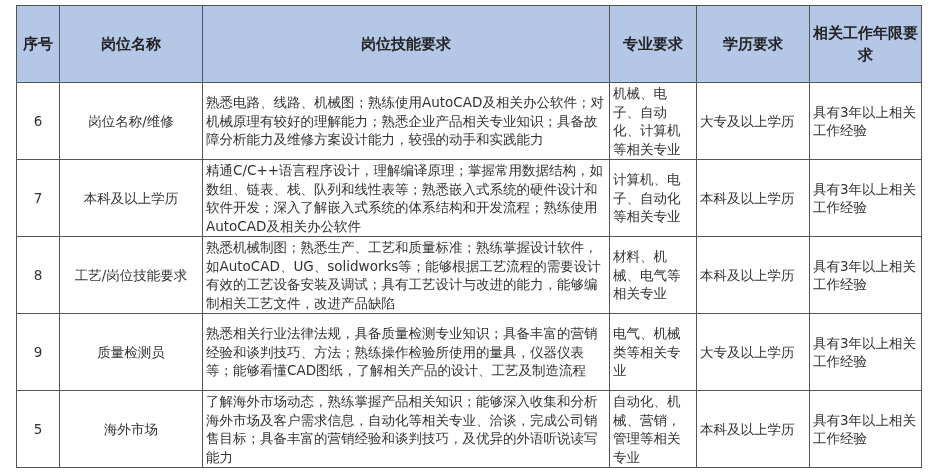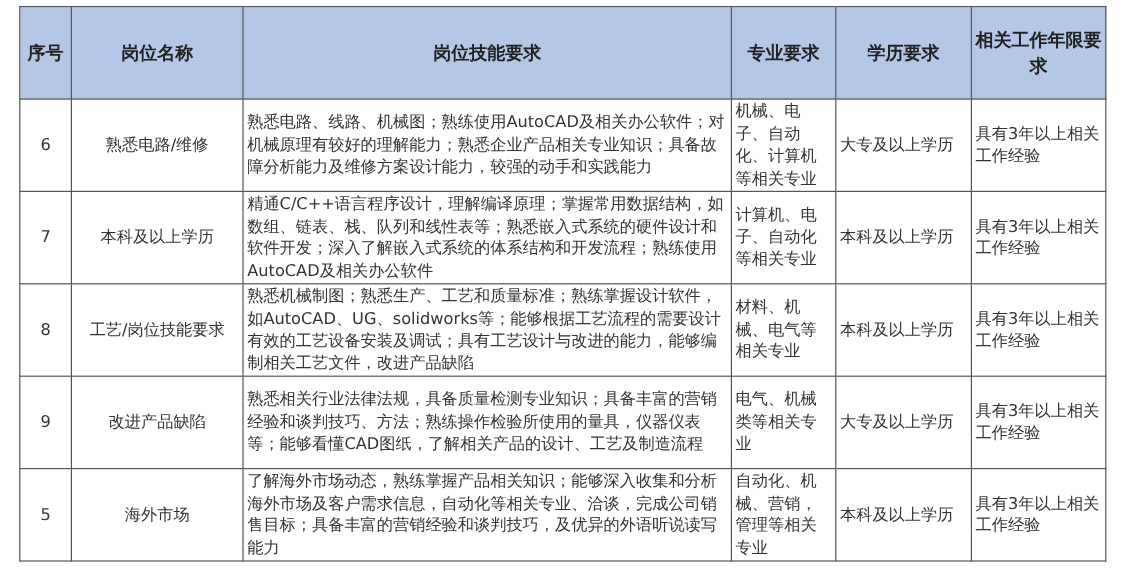--- a/index.html
+++ b/index.html
@@ -44,21 +44,21 @@
       <th>岗位名称</th>
       <th>岗位技能要求</th>
       <th>专业要求</th>
       <th>学历要求</th>
       <th>相关工作年限要求</th>
     </tr>
   </thead>
   <tbody>
     <tr class="r">
       <td class="c">6</td>
-      <td class="c">熟悉电路/维修</td>
+      <td class="c">岗位名称/维修</td>
       <td class="l">熟悉电路、线路、机械图；熟练使用AutoCAD及相关办公软件；对机械原理有较好的理解能力；熟悉企业产品相关专业知识；具备故障分析能力及维修方案设计能力，较强的动手和实践能力</td>
       <td class="l">机械、电子、自动化、计算机等相关专业</td>
       <td class="l">大专及以上学历</td>
       <td class="l">具有3年以上相关工作经验</td>
     </tr>
     <tr class="r">
       <td class="c">7</td>
       <td class="c">本科及以上学历</td>
       <td class="l">精通C/C++语言程序设计，理解编译原理；掌握常用数据结构，如数组、链表、栈、队列和线性表等；熟悉嵌入式系统的硬件设计和软件开发；深入了解嵌入式系统的体系结构和开发流程；熟练使用AutoCAD及相关办公软件</td>
       <td class="l">计算机、电子、自动化等相关专业</td>
@@ -68,21 +68,21 @@
     <tr class="r">
       <td class="c">8</td>
       <td class="c">工艺/岗位技能要求</td>
       <td class="l">熟悉机械制图；熟悉生产、工艺和质量标准；熟练掌握设计软件，如AutoCAD、UG、solidworks等；能够根据工艺流程的需要设计有效的工艺设备安装及调试；具有工艺设计与改进的能力，能够编制相关工艺文件，改进产品缺陷</td>
       <td class="l">材料、机械、电气等相关专业</td>
       <td class="l">本科及以上学历</td>
       <td class="l">具有3年以上相关工作经验</td>
     </tr>
     <tr class="r">
       <td class="c">9</td>
-      <td class="c">改进产品缺陷</td>
+      <td class="c">质量检测员</td>
       <td class="l">熟悉相关行业法律法规，具备质量检测专业知识；具备丰富的营销经验和谈判技巧、方法；熟练操作检验所使用的量具，仪器仪表等；能够看懂CAD图纸，了解相关产品的设计、工艺及制造流程</td>
       <td class="l">电气、机械类等相关专业</td>
       <td class="l">大专及以上学历</td>
       <td class="l">具有3年以上相关工作经验</td>
     </tr>
     <tr class="r">
       <td class="c">5</td>
       <td class="c">海外市场</td>
       <td class="l">了解海外市场动态，熟练掌握产品相关知识；能够深入收集和分析海外市场及客户需求信息，自动化等相关专业、洽谈，完成公司销售目标；具备丰富的营销经验和谈判技巧，及优异的外语听说读写能力</td>
       <td class="l">自动化、机械、营销，管理等相关专业</td>

